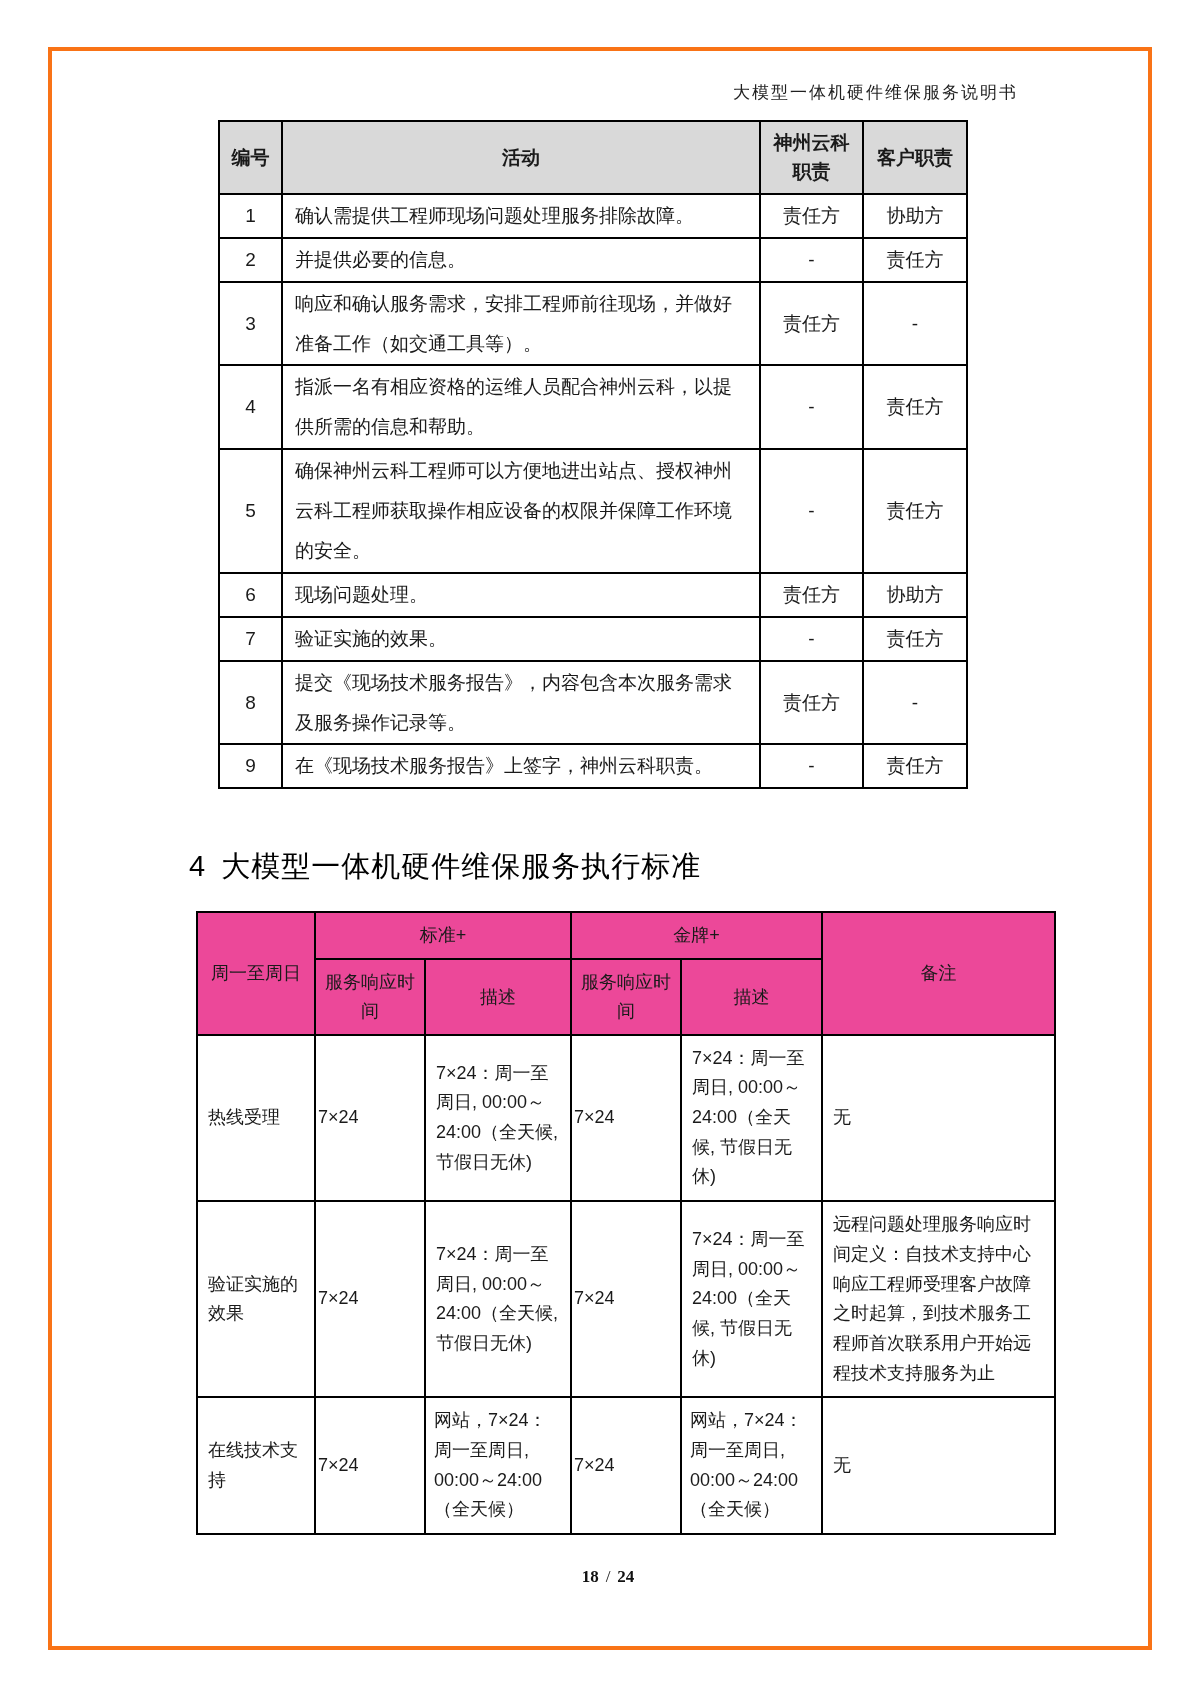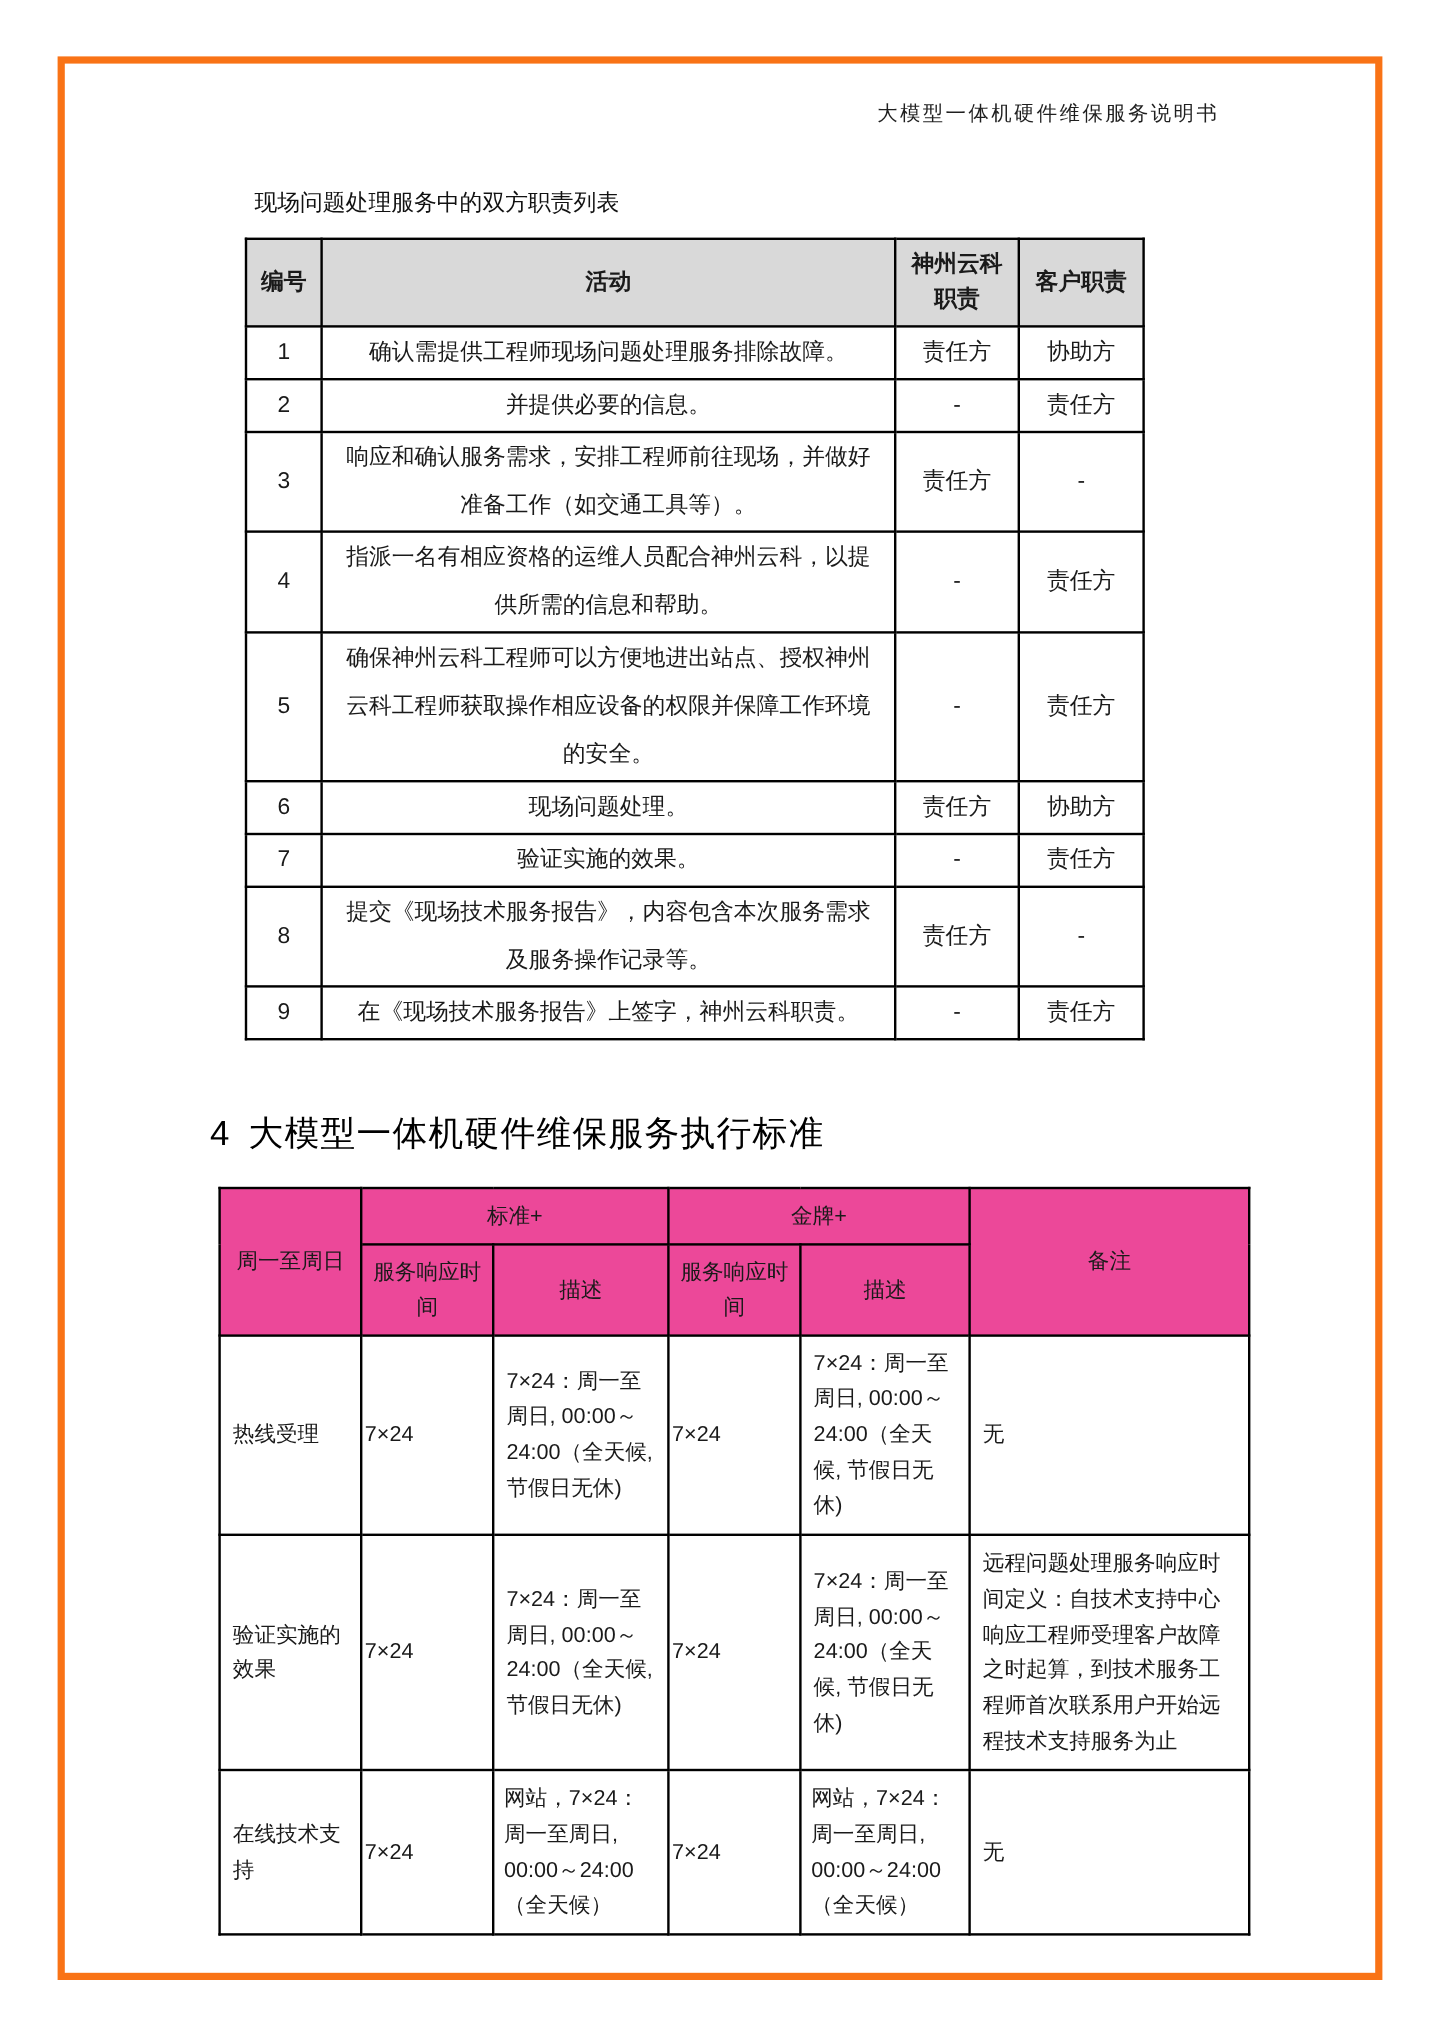--- a/index.html
+++ b/index.html
@@ -4,21 +4,21 @@
 <style>
   * { margin:0; padding:0; box-sizing:border-box; }
   html,body { background:#ffffff; }
   body {
     width:1200px; height:1698px; position:relative;
     font-family:"Liberation Sans","DejaVu Sans",sans-serif;
     color:#1a1a1a;
   }
   .sheet {
     position:absolute; left:48px; top:47px; right:48px; bottom:48px;
-    border:6px solid #f97316; background:#ffffff; overflow:hidden;
+    border:4px solid #f97316; background:#ffffff; overflow:hidden;padding-left:16px;
   }
   .doc-header {
     margin:30px 130px 0 0;
     text-align:right;
     font-family:"Liberation Serif","DejaVu Serif",serif;
     font-size:17px; letter-spacing:2px; color:#1f1f1f;
   }
   .intro {
     margin:50px 0 0 158px;
     font-size:19px; color:#111;
@@ -28,21 +28,21 @@
   
   .t1 { margin:16px 0 0 150px; width:748px; font-size:19px; }
   .t1 th {
     background:#d9d9d9; font-weight:700; line-height:1.55;
     padding:6px 4px; text-align:center; vertical-align:middle;
   }
   .t1 td {
     line-height:2.1; padding:1px 4px; vertical-align:middle; background:#fff;
   }
   .t1 td.c { text-align:center; }
-  .t1 td.l { text-align:center; padding-left:12px; padding-right:12px; }
+  .t1 td.l { text-align:left; padding-left:12px; padding-right:12px; }
   
   .section {
     margin:58px 0 0 121px;
     font-size:29px; color:#000; display:flex; align-items:baseline;
   }
   .section .num { font-weight:400; margin-right:16px; }
   .section .ttl { font-weight:400; letter-spacing:1px; }
   
   .t2 { margin:24px 0 0 128px; width:858px; font-size:18px; }
   .t2 th {
@@ -64,21 +64,20 @@
   .footer .num { font-weight:700; }
   .footer .sep { font-weight:400; margin:0 7px; }
 </style>
 </head>
 <body>
 
 <div class="sheet">
 
   <div class="doc-header">大模型一体机硬件维保服务说明书</div>
 
-  <p class="intro">现场问题处理服务中的双方职责列表</p>
 
   <table class="t1">
     <colgroup>
       <col style="width:63px">
         <col style="width:478px">
         <col style="width:103px">
         <col style="width:104px">
     </colgroup>
     <thead>
       <tr>

